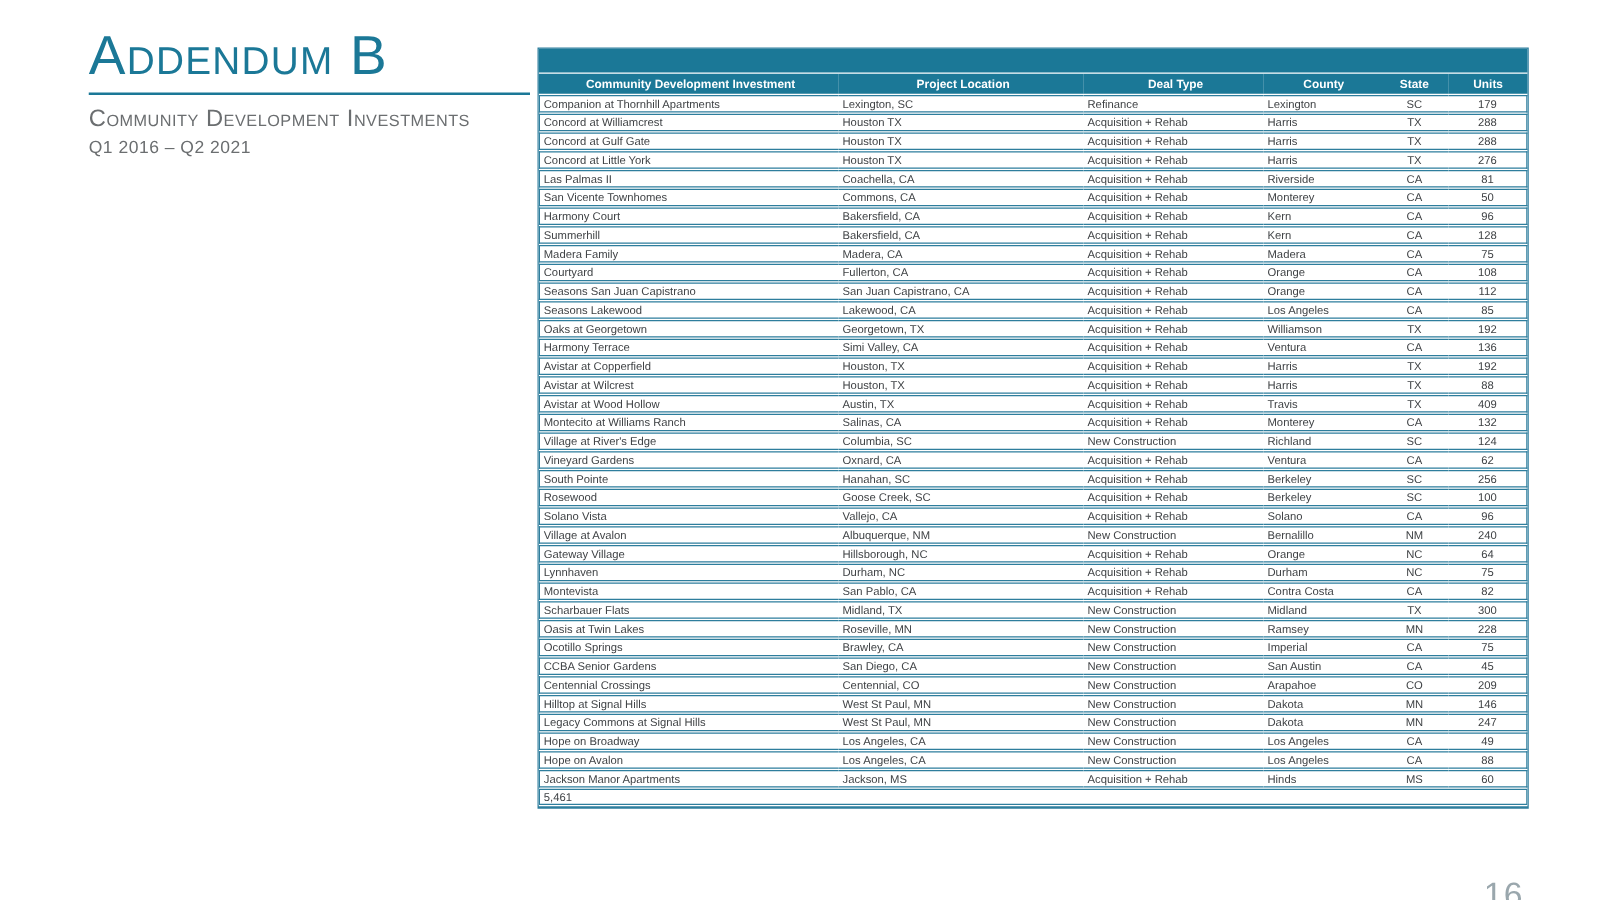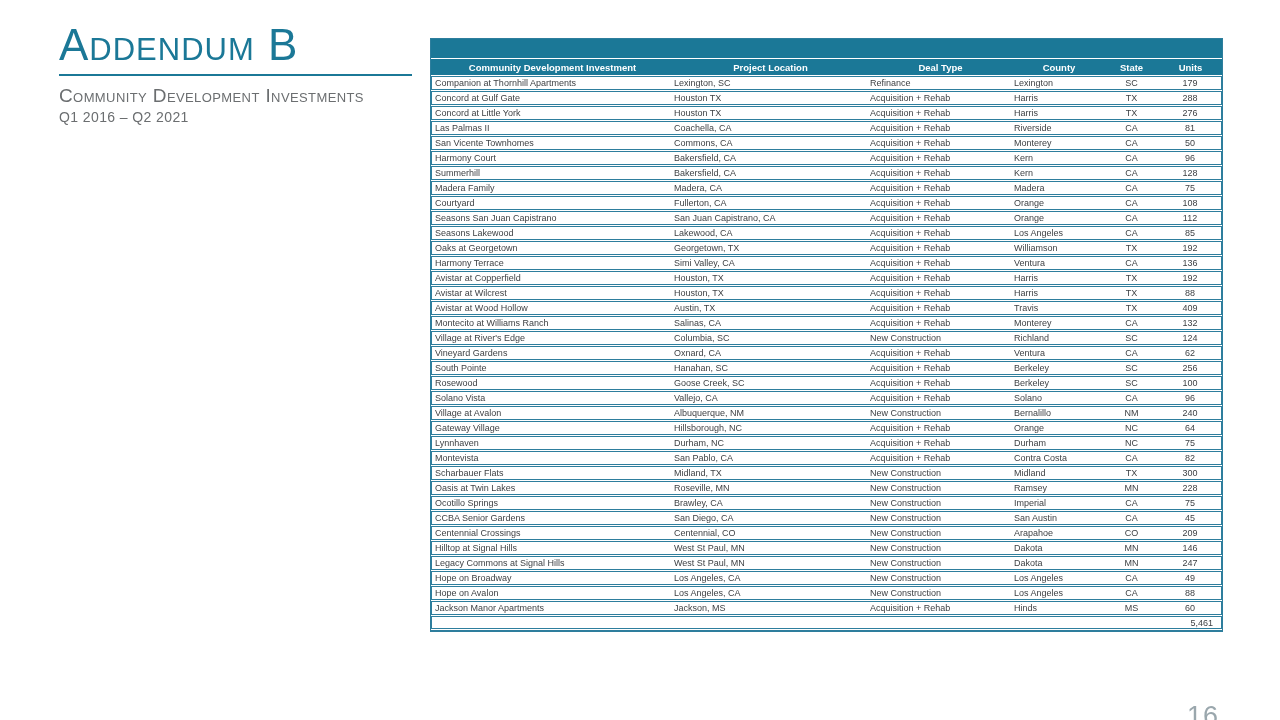--- a/index.html
+++ b/index.html
@@ -13,21 +13,21 @@
   html,body{margin:0;padding:0;}
   body{
     width:1280px;height:720px;
     background:#ffffff;
     font-family:"Liberation Sans", sans-serif;
     position:relative;
     overflow:hidden;
   }
   .title-block{
     position:absolute;
-    left:59px;top:20px;
+    left:71px;top:20px;
     width:370px;
   }
   .slide-title{
     font-variant:small-caps;
     font-size:44px;
     line-height:50px;
     letter-spacing:1px;
     color:var(--accent-teal);
     font-weight:400;
     white-space:nowrap;
@@ -99,22 +99,22 @@
     overflow:hidden;
   }
   tbody td:first-child{border-left:1px solid var(--row-border);}
   tbody td:last-child{border-right:1px solid var(--row-border);}
   tbody td.center{text-align:center;padding:0;}
   tfoot td{
     background:#ffffff;
     color:var(--row-text);
     font-size:9px;
     height:13px;
-    padding:0 8px 0 3px;
-    text-align:right;
+    padding:0 18px 0 3px;
+    text-align:left;
     border:1px solid var(--row-border);
   }
   .page-number{
     position:absolute;
     left:1178px;top:701px;
     width:50px;
     text-align:center;
     font-size:27px;
     color:var(--page-number-gray);
     letter-spacing:1px;
@@ -156,20 +156,28 @@
       <tbody>
           <tr>
     <td>Companion at Thornhill Apartments</td>
     <td>Lexington, SC</td>
     <td>Refinance</td>
     <td>Lexington</td>
     <td class="center">SC</td>
     <td class="center">179</td>
   </tr>
           <tr>
+    <td>Concord at Williamcrest</td>
+    <td>Houston TX</td>
+    <td>Acquisition + Rehab</td>
+    <td>Harris</td>
+    <td class="center">TX</td>
+    <td class="center">288</td>
+  </tr>
+          <tr>
     <td>Concord at Gulf Gate</td>
     <td>Houston TX</td>
     <td>Acquisition + Rehab</td>
     <td>Harris</td>
     <td class="center">TX</td>
     <td class="center">288</td>
   </tr>
           <tr>
     <td>Concord at Little York</td>
     <td>Houston TX</td>

